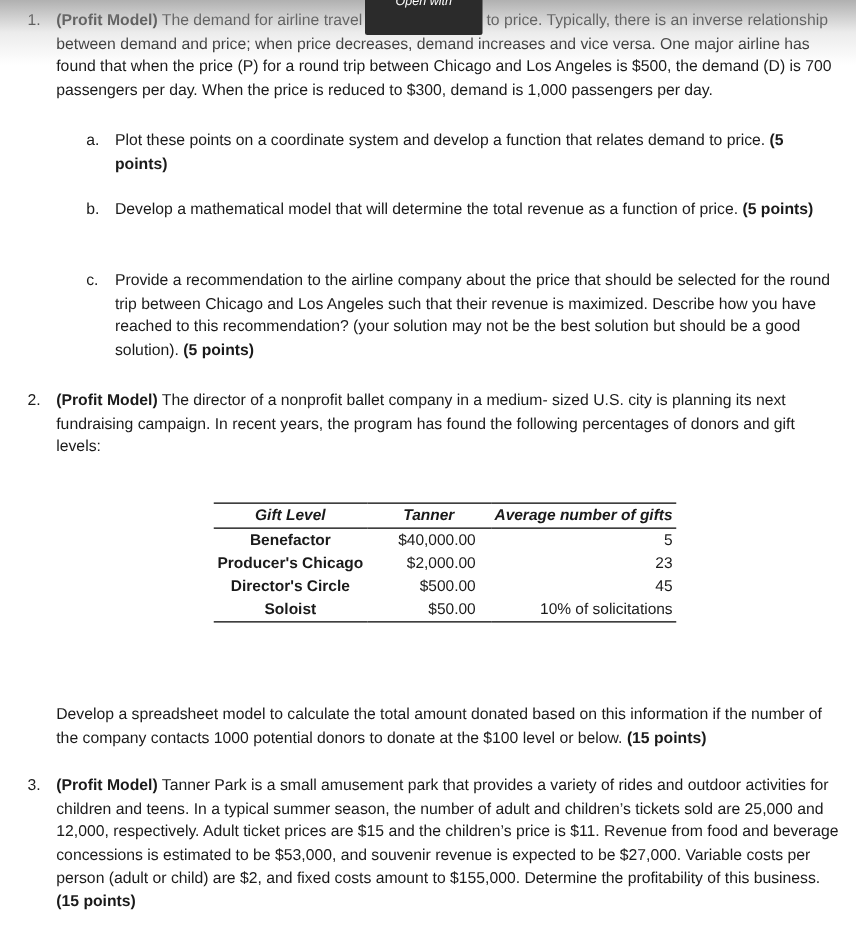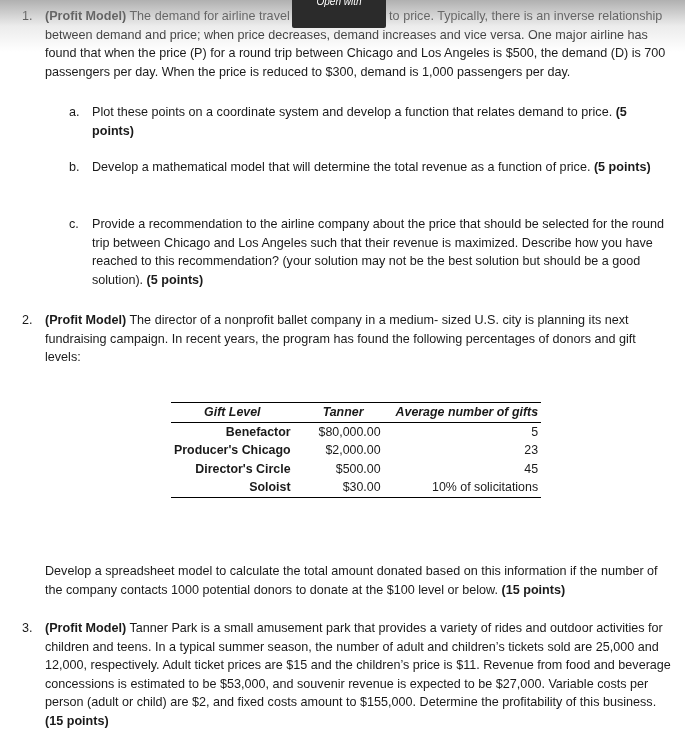--- a/index.html
+++ b/index.html
@@ -31,21 +31,21 @@
   .sub .txt { position: absolute; left: 92px; width: 580px; }
   b { font-weight: bold; }
   table.gifts {
     position: absolute; left: 171px; top: 402px;
     border-collapse: collapse;
     font-size: 12.4px; line-height: 18.6px;
     border-top: 1px solid #000; border-bottom: 1px solid #000;
   }
   table.gifts th, table.gifts td { padding: 0 3px; white-space: nowrap; }
   table.gifts th { font-weight: bold; text-align: center; border-bottom: 1px solid #000; font-style: italic; }
-  table.gifts td.level { font-weight: bold; text-align: right; width: 104px; }
+  table.gifts td.level { font-weight: bold; text-align: center; width: 104px; }
   table.gifts td.amount { text-align: right; width: 84px; padding-right: 12px; }
   table.gifts td.avg { text-align: right; width: 140px; }
 </style>
 </head>
 <body>
 
 <div class="top-fade"></div>
 <div class="open-tab"><span>Open with</span></div>
 
 <div class="q" style="top:7px;">
@@ -81,36 +81,36 @@
   <thead>
     <tr>
       <th>Gift Level</th>
       <th>Tanner</th>
       <th>Average number of gifts</th>
     </tr>
   </thead>
   <tbody>
     <tr>
       <td class="level">Benefactor</td>
-      <td class="amount">$80,000.00</td>
+      <td class="amount">$40,000.00</td>
       <td class="avg">5</td>
     </tr>
     <tr>
       <td class="level">Producer's Chicago</td>
       <td class="amount">$2,000.00</td>
       <td class="avg">23</td>
     </tr>
     <tr>
       <td class="level">Director's Circle</td>
       <td class="amount">$500.00</td>
       <td class="avg">45</td>
     </tr>
     <tr>
       <td class="level">Soloist</td>
-      <td class="amount">$30.00</td>
+      <td class="amount">$50.00</td>
       <td class="avg">10% of solicitations</td>
     </tr>
   </tbody>
 </table>
 
 <div class="q" style="top:562px;">
   <div class="body"><span>Develop a spreadsheet model to calculate the total amount donated based on this information if the number of the company contacts 1000 potential donors to donate at the $100 level or below. </span><b>(15 points)</b></div>
 </div>
 
 <div class="q" style="top:619px;">

